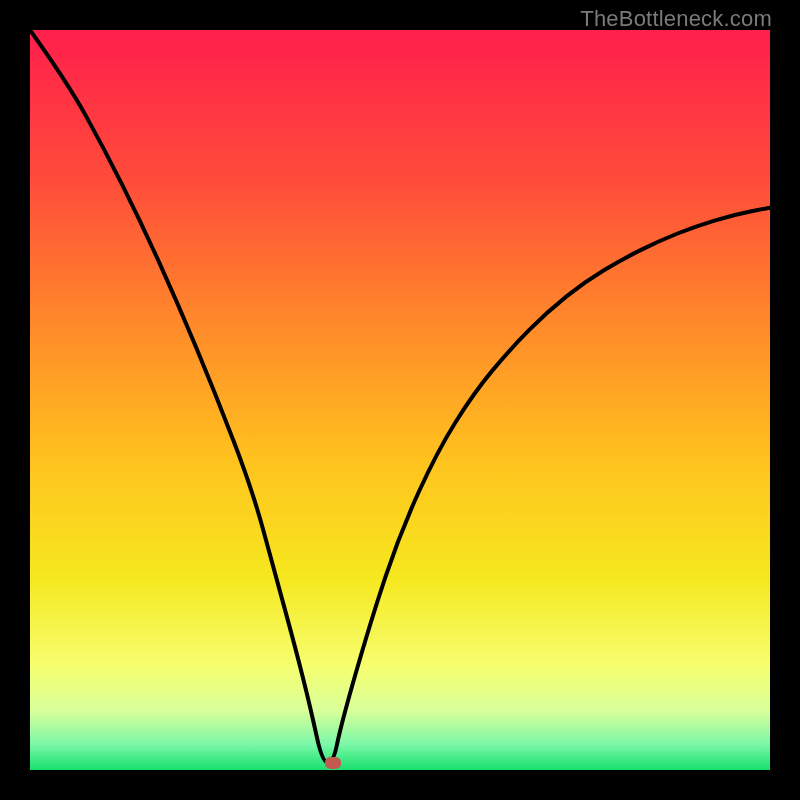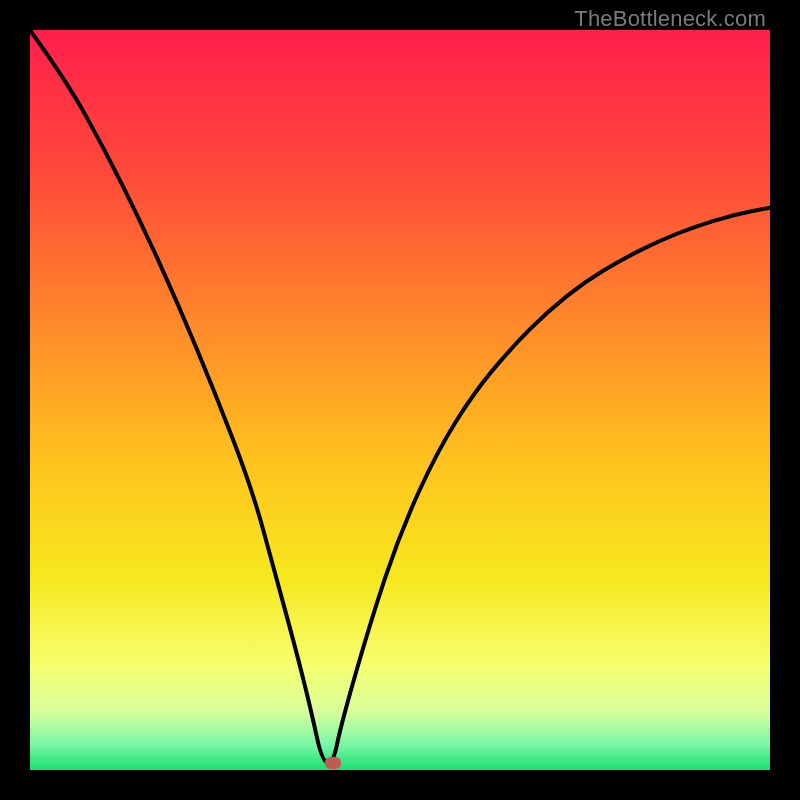--- a/index.html
+++ b/index.html
@@ -31,21 +31,21 @@
   }
   .curve-svg {
     position: absolute;
     inset: 0;
     width: 100%;
     height: 100%;
   }
   .watermark {
     position: absolute;
     top: 6px;
-    right: 34px;
+    right: 28px;
     color: #7a7a7a;
     font-size: 22px;
     letter-spacing: 0.2px;
     font-weight: 400;
     user-select: none;
   }
   .marker {
     position: absolute;
     width: 16px;
     height: 12px;

